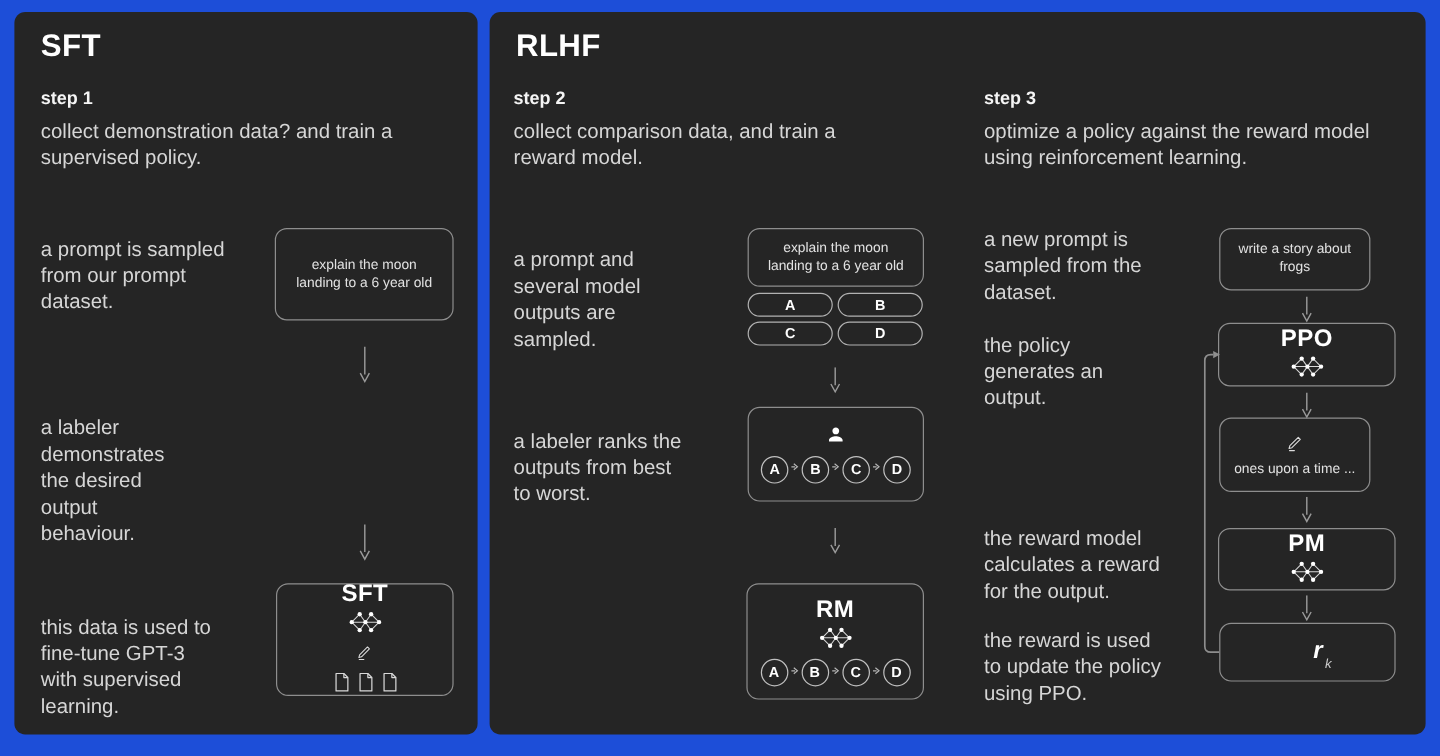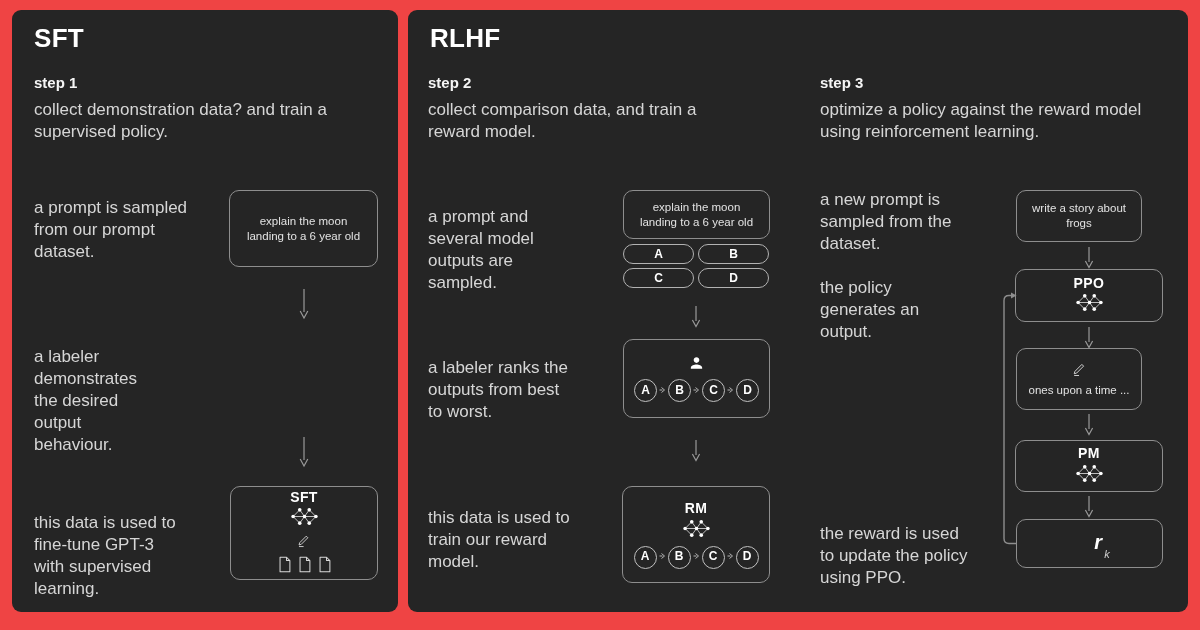--- a/index.html
+++ b/index.html
@@ -1,28 +1,28 @@
 <!DOCTYPE html>
 <html><head>
 <meta charset="utf-8">
 <title>SFT / RLHF training diagram</title>
 <style>
   html,body{margin:0;padding:0;background:#000;}
-  .canvas{position:relative;width:1200px;height:630px;background:#ef4444;overflow:hidden;
+  .canvas{position:relative;width:1200px;height:630px;background:#1d4ed8;overflow:hidden;
           font-family:"Liberation Sans",sans-serif;}
   .panel{position:absolute;background:#252525;border-radius:9px;}
   .panel-title{position:absolute;margin:0;color:#ffffff;font-size:26px;font-weight:700;
                letter-spacing:.3px;line-height:1;}
   .step-label{position:absolute;color:#f5f5f5;font-size:15px;font-weight:700;line-height:1.3;}
   .desc,.caption{position:absolute;margin:0;color:#d6d6d6;font-size:17px;font-weight:400;line-height:1.3;}
   .node{position:absolute;border:1px solid #8e8e8e;border-radius:10px;box-sizing:border-box;
         display:flex;align-items:center;justify-content:center;text-align:center;
         color:#e2e2e2;font-size:11.5px;line-height:1.3;padding:4px 10px;}
   .node.col{flex-direction:column;gap:2px;padding:5px 8px;}
-  .node-title{font-size:14px;font-weight:700;color:#ffffff;letter-spacing:.4px;line-height:1.15;}
+  .node-title{font-size:20px;font-weight:700;color:#ffffff;letter-spacing:.4px;line-height:1.15;}
   .varrow{position:absolute;}
   .pill-grid{position:absolute;display:grid;grid-template-columns:71px 71px;gap:4px;}
   .pill{width:71px;height:20px;box-sizing:border-box;border:1px solid #b2b2b2;border-radius:10px;
         display:flex;align-items:center;justify-content:center;color:#fff;font-size:12px;font-weight:700;}
   .rank-row{display:flex;align-items:center;gap:2px;margin-top:2px;}
   .circle{width:23px;height:23px;box-sizing:border-box;border:1.3px solid #c0c0c0;border-radius:50%;
           display:flex;align-items:center;justify-content:center;color:#fff;font-size:12px;font-weight:700;}
   .docs-row{display:flex;gap:7px;margin-top:2px;}
   .rk{color:#fff;font-size:20px;font-weight:700;font-style:italic;line-height:1;margin-left:23px;}
   .rk sub{font-size:11px;font-weight:400;font-style:italic;color:#cfcfcf;position:relative;top:4px;left:2px;}
@@ -159,21 +159,20 @@
         <span class="circle">D</span>
       </span>
     </div>
     <span class="varrow" style="left:282px;top:430px">
       <svg width="12" height="22" viewBox="0 0 12 22" fill="none" stroke="#9a9a9a" stroke-width="1.2">
         <line x1="6" y1="0" x2="6" y2="15"></line>
           <path d="M2.4 14 L6 20.5 L9.6 14"></path>
         </svg>
     </span>
 
-    <p class="caption" style="left:20px;top:497px;width:148px">this data is used to train our reward model.</p>
     <div class="node col" style="left:214px;top:476px;width:148px;height:97px">
       <span class="node-title">RM</span>
       <span>
         <svg width="27" height="19" viewBox="0 0 28 20">
           <g stroke="#d9d9d9" stroke-width="0.9">
             <line x1="2" y1="10" x2="9" y2="3"></line>
               <line x1="2" y1="10" x2="9" y2="17"></line>
               <line x1="2" y1="10" x2="14" y2="10"></line>
             <line x1="26" y1="10" x2="19" y2="3"></line>
               <line x1="26" y1="10" x2="19" y2="17"></line>
@@ -269,20 +268,21 @@
       </span>
       <span>ones upon a time ...</span>
     </div>
     <span class="varrow" style="left:675px;top:404px">
       <svg width="12" height="22" viewBox="0 0 12 22" fill="none" stroke="#9a9a9a" stroke-width="1.2">
         <line x1="6" y1="0" x2="6" y2="15"></line>
           <path d="M2.4 14 L6 20.5 L9.6 14"></path>
         </svg>
     </span>
 
+    <p class="caption" style="left:412px;top:428px;width:150px">the reward model calculates a reward for the output.</p>
     <div class="node col" style="left:607px;top:430px;width:148px;height:52px">
       <span class="node-title">PM</span>
       <span>
         <svg width="27" height="19" viewBox="0 0 28 20">
           <g stroke="#d9d9d9" stroke-width="0.9">
             <line x1="2" y1="10" x2="9" y2="3"></line>
               <line x1="2" y1="10" x2="9" y2="17"></line>
               <line x1="2" y1="10" x2="14" y2="10"></line>
             <line x1="26" y1="10" x2="19" y2="3"></line>
               <line x1="26" y1="10" x2="19" y2="17"></line>

